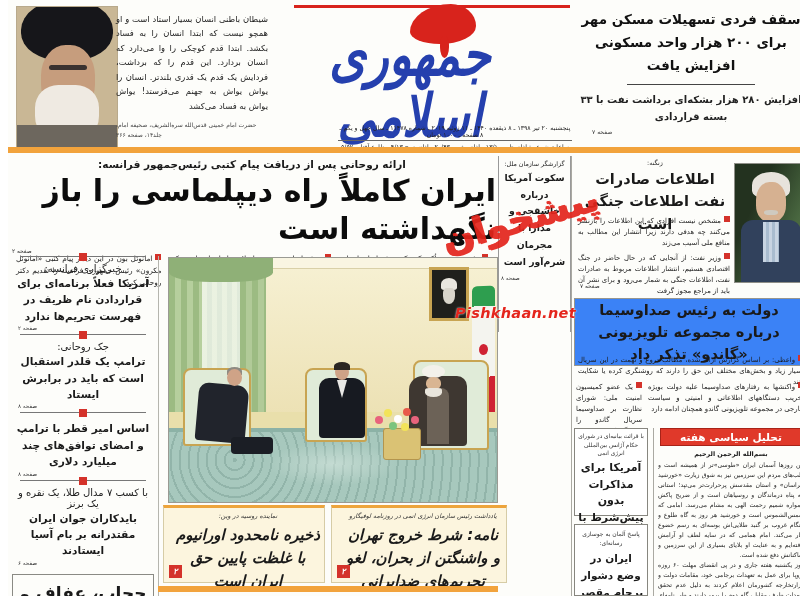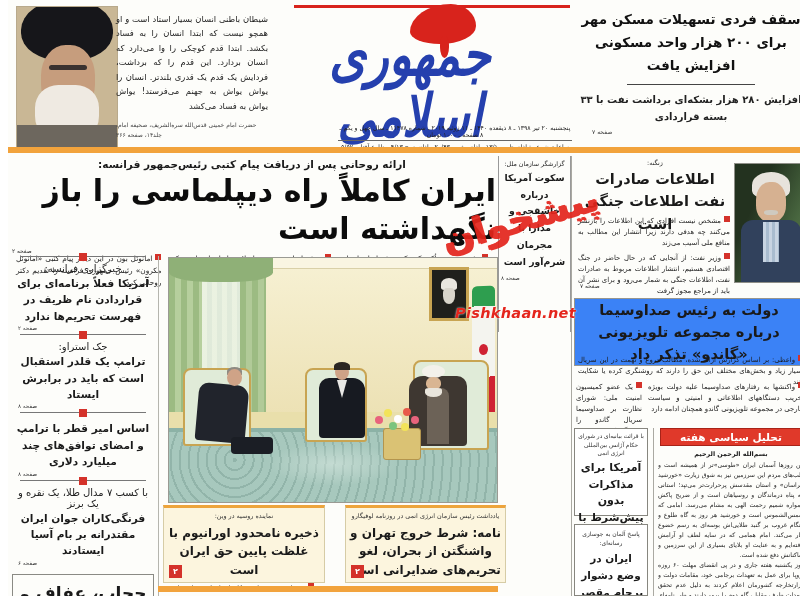--- a/index.html
+++ b/index.html
@@ -135,25 +135,25 @@
   .germany-box{left:566px;top:524px;width:74px;height:72px;border:1px solid #87867f;box-sizing:border-box;padding:4px 2px;background:#fff;overflow:hidden;}
   .de-kicker{font-size:6px;text-align:center;color:#333;line-height:1.5;}
   .de-head{font-size:10.5px;font-weight:bold;text-align:center;line-height:1.6;margin-top:3px;}
 
   .an-banner{left:652px;top:428px;width:142px;height:18px;background:#e0392a;border:1px solid #a82318;box-sizing:border-box;color:#fff;font-size:10.5px;font-weight:bold;text-align:center;line-height:16px;}
   .an-body{left:650px;top:450px;width:146px;height:146px;overflow:hidden;}
   .an-basmala{font-size:6.4px;text-align:center;font-weight:bold;margin-bottom:2px;}
   .an-text{font-size:6.15px;line-height:1.62;color:#1e1e1e;}
 
   
-  .beige{position:absolute;background:#fcf5de;border:1px solid #d6cca6;border-top:3px solid #eda43c;box-sizing:border-box;padding:4px 4px 16px 4px;}
+  .beige{position:absolute;background:#fcf5de;border:1px solid #d6cca6;border-top:3px solid #eda43c;box-sizing:border-box;padding:4px 4px 16px 12px;font-style:italic;}
   .russia-box{left:155px;top:505px;width:162px;height:78px;}
-  .salehi-box{left:337px;top:505px;width:161px;height:78px;}
+  .salehi-box{left:323px;top:505px;width:176px;height:78px;}
   .bx-kicker{font-size:6.4px;text-align:center;color:#333;line-height:1.5;}
-  .bx-head{font-size:12px;font-weight:bold;text-align:center;line-height:1.55;margin-top:2px;}
+  .bx-head{font-size:15px;font-weight:bold;text-align:center;line-height:1.55;margin-top:2px;}
   .bx-bullet{font-size:6.2px;text-align:center;margin-top:4px;color:#222;}
   .page-badge{position:absolute;left:5px;bottom:4px;width:13px;height:13px;background:#d4322a;color:#fff;font-size:8px;text-align:center;line-height:13px;font-weight:bold;}
   .bottom-bar{left:150px;top:586px;width:340px;height:6px;background:#f2a33c;}
 </style>
 </head>
 <body>
 
 <div class="page">
 
   <div class="abs imam-photo">
@@ -257,37 +257,37 @@
       </div>
     <div class="sb-item">
       <div class="sb-kicker rtl">خبرگزاری فرانسه:</div>
       <div class="sb-title rtl">آمریکا فعلاً برنامه‌ای برای قراردادن نام ظریف در فهرست تحریم‌ها ندارد</div>
       <div class="sb-page rtl">صفحه ۲</div>
     </div>
     <div class="sb-sep">
         <i></i>
       </div>
     <div class="sb-item">
-      <div class="sb-kicker rtl">جک استراو:</div>
+      <div class="sb-kicker rtl">جک روحانی:</div>
       <div class="sb-title rtl">ترامپ یک قلدر استقبال است که باید در برابرش ایستاد</div>
       <div class="sb-page rtl">صفحه ۸</div>
     </div>
     <div class="sb-sep">
         <i></i>
       </div>
     <div class="sb-item">
       <div class="sb-title rtl">اساس امیر قطر با ترامپ و امضای توافق‌های چند میلیارد دلاری</div>
       <div class="sb-page rtl">صفحه ۸</div>
     </div>
     <div class="sb-sep">
         <i></i>
       </div>
     <div class="sb-item">
       <div class="sb-kicker rtl">با کسب ۷ مدال طلا، یک نقره و یک برنز</div>
-      <div class="sb-title rtl">فرنگی‌کاران جوان ایران مقتدرانه بر بام آسیا ایستادند</div>
+      <div class="sb-title rtl">باید‌کاران جوان ایران مقتدرانه بر بام آسیا ایستادند</div>
       <div class="sb-page rtl">صفحه ۶</div>
     </div>
     <div class="hijab-box">
       <div class="hijab-title rtl">حجاب، عفاف و حدود آزادی در جامعه اسلامی</div>
 
     </div>
 
   </div>
 
   <div class="abs right-rule"></div>

